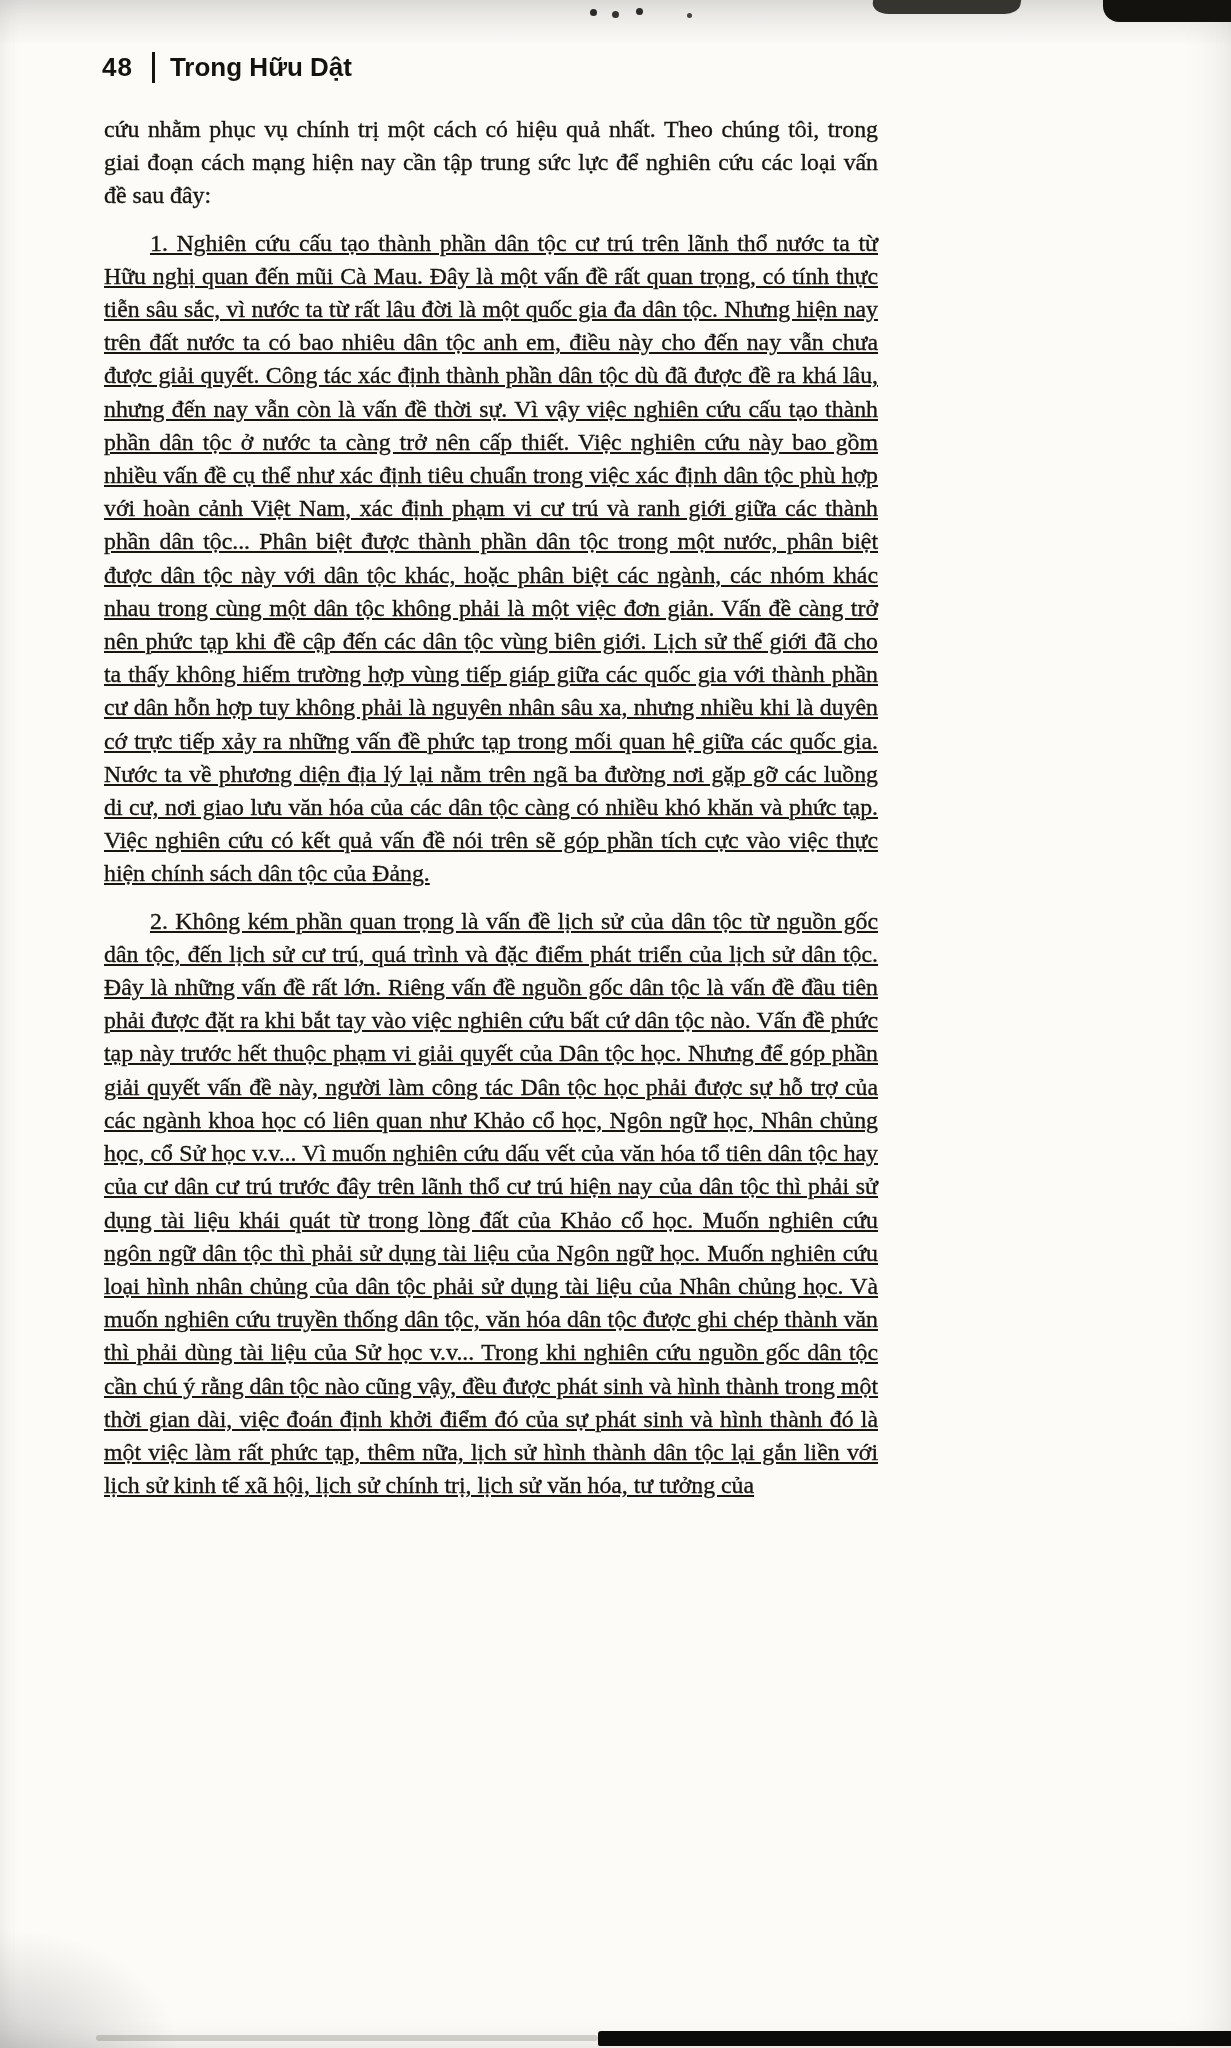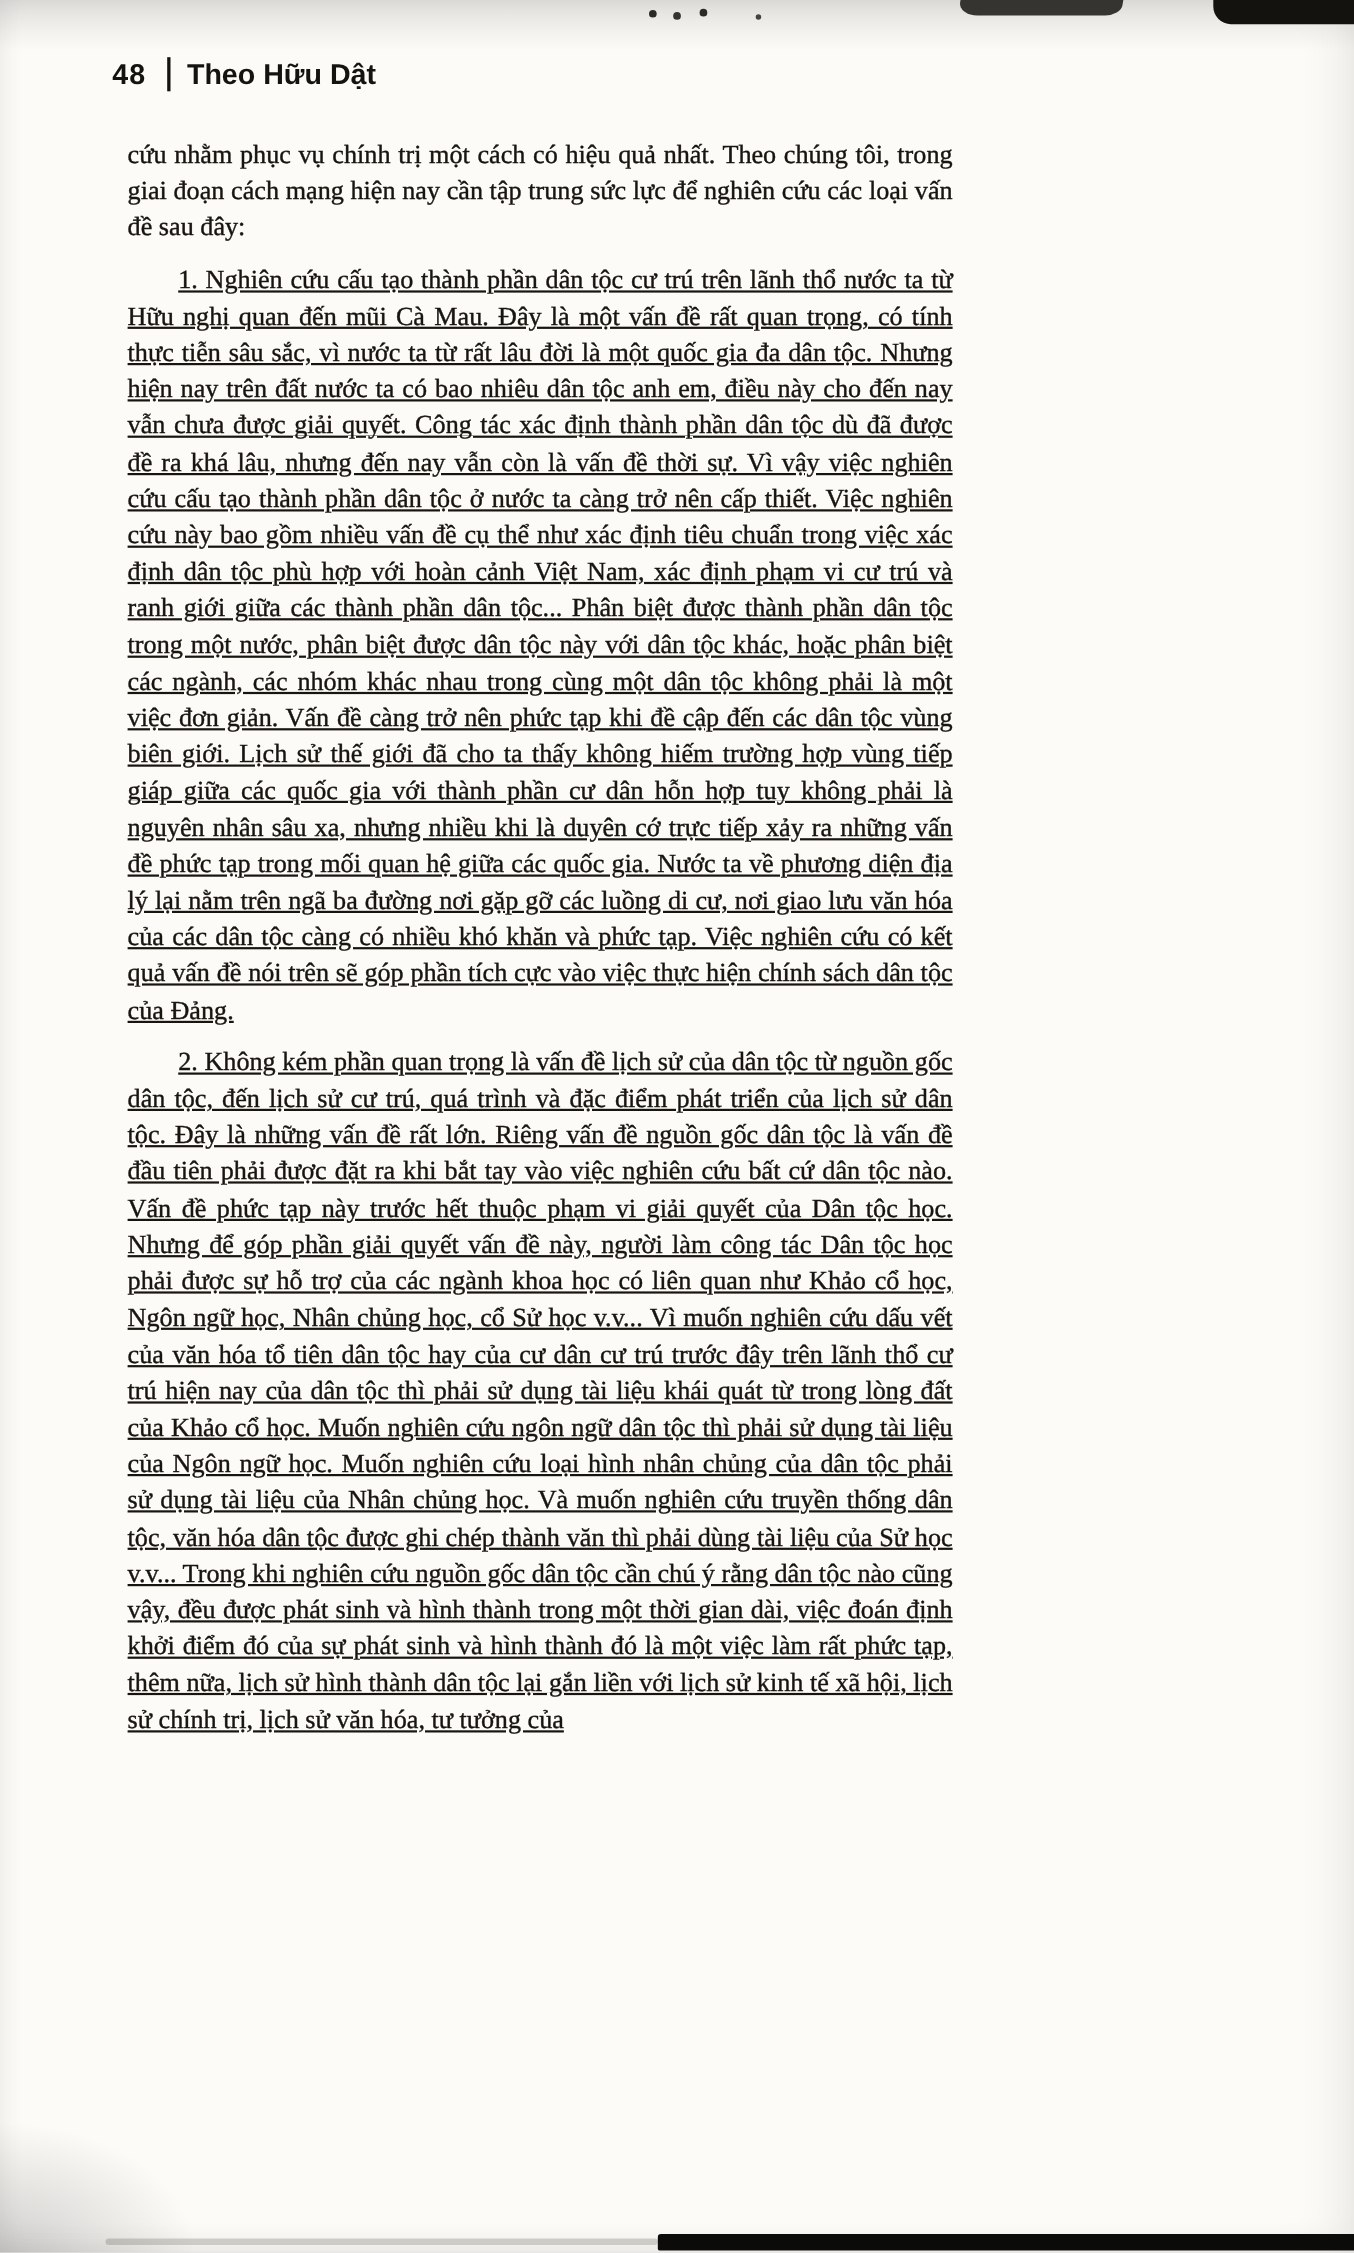--- a/index.html
+++ b/index.html
@@ -51,21 +51,21 @@
     top: 111px;
     left: 102px;
     width: 778px;
     font-family: "Liberation Serif", serif;
     font-size: 23.8px;
     line-height: 33.2px;
     color: #18150f;
     text-align: justify;
     -webkit-text-stroke: 0.35px #18150f;
   }
-  p.para { margin: 14px; }
+  p.para { margin: 2px; }
   p.para.indented {
     text-indent: 46px;
     margin-top: 14px;
     text-decoration: underline;
   }
   
   .scan-dots {
     position: absolute;
     top: 9px; left: 590px;
     width: 7px; height: 7px;
@@ -115,21 +115,21 @@
 </head>
 <body>
 
 <div class="page">
 
   <div class="top-shade"></div>
 
   <header class="page-header">
     <span class="page-number">48</span>
     <span class="header-divider"></span>
-    <span class="author">Theo Hữu Dật</span>
+    <span class="author">Trong Hữu Dật</span>
   </header>
 
   <main class="body-text">
     <p class="para">cứu nhằm phục vụ chính trị một cách có hiệu quả nhất. Theo chúng tôi, trong giai đoạn cách mạng hiện nay cần tập trung sức lực để nghiên cứu các loại vấn đề sau đây:</p>
     <p class="para indented">1. Nghiên cứu cấu tạo thành phần dân tộc cư trú trên lãnh thổ nước ta từ Hữu nghị quan đến mũi Cà Mau. Đây là một vấn đề rất quan trọng, có tính thực tiễn sâu sắc, vì nước ta từ rất lâu đời là một quốc gia đa dân tộc. Nhưng hiện nay trên đất nước ta có bao nhiêu dân tộc anh em, điều này cho đến nay vẫn chưa được giải quyết. Công tác xác định thành phần dân tộc dù đã được đề ra khá lâu, nhưng đến nay vẫn còn là vấn đề thời sự. Vì vậy việc nghiên cứu cấu tạo thành phần dân tộc ở nước ta càng trở nên cấp thiết. Việc nghiên cứu này bao gồm nhiều vấn đề cụ thể như xác định tiêu chuẩn trong việc xác định dân tộc phù hợp với hoàn cảnh Việt Nam, xác định phạm vi cư trú và ranh giới giữa các thành phần dân tộc... Phân biệt được thành phần dân tộc trong một nước, phân biệt được dân tộc này với dân tộc khác, hoặc phân biệt các ngành, các nhóm khác nhau trong cùng một dân tộc không phải là một việc đơn giản. Vấn đề càng trở nên phức tạp khi đề cập đến các dân tộc vùng biên giới. Lịch sử thế giới đã cho ta thấy không hiếm trường hợp vùng tiếp giáp giữa các quốc gia với thành phần cư dân hỗn hợp tuy không phải là nguyên nhân sâu xa, nhưng nhiều khi là duyên cớ trực tiếp xảy ra những vấn đề phức tạp trong mối quan hệ giữa các quốc gia. Nước ta về phương diện địa lý lại nằm trên ngã ba đường nơi gặp gỡ các luồng di cư, nơi giao lưu văn hóa của các dân tộc càng có nhiều khó khăn và phức tạp. Việc nghiên cứu có kết quả vấn đề nói trên sẽ góp phần tích cực vào việc thực hiện chính sách dân tộc của Đảng.</p>
     <p class="para indented">2. Không kém phần quan trọng là vấn đề lịch sử của dân tộc từ nguồn gốc dân tộc, đến lịch sử cư trú, quá trình và đặc điểm phát triển của lịch sử dân tộc. Đây là những vấn đề rất lớn. Riêng vấn đề nguồn gốc dân tộc là vấn đề đầu tiên phải được đặt ra khi bắt tay vào việc nghiên cứu bất cứ dân tộc nào. Vấn đề phức tạp này trước hết thuộc phạm vi giải quyết của Dân tộc học. Nhưng để góp phần giải quyết vấn đề này, người làm công tác Dân tộc học phải được sự hỗ trợ của các ngành khoa học có liên quan như Khảo cổ học, Ngôn ngữ học, Nhân chủng học, cổ Sử học v.v... Vì muốn nghiên cứu dấu vết của văn hóa tổ tiên dân tộc hay của cư dân cư trú trước đây trên lãnh thổ cư trú hiện nay của dân tộc thì phải sử dụng tài liệu khái quát từ trong lòng đất của Khảo cổ học. Muốn nghiên cứu ngôn ngữ dân tộc thì phải sử dụng tài liệu của Ngôn ngữ học. Muốn nghiên cứu loại hình nhân chủng của dân tộc phải sử dụng tài liệu của Nhân chủng học. Và muốn nghiên cứu truyền thống dân tộc, văn hóa dân tộc được ghi chép thành văn thì phải dùng tài liệu của Sử học v.v... Trong khi nghiên cứu nguồn gốc dân tộc cần chú ý rằng dân tộc nào cũng vậy, đều được phát sinh và hình thành trong một thời gian dài, việc đoán định khởi điểm đó của sự phát sinh và hình thành đó là một việc làm rất phức tạp, thêm nữa, lịch sử hình thành dân tộc lại gắn liền với lịch sử  kinh tế xã hội, lịch sử chính trị, lịch sử văn hóa, tư tưởng của</p>
   </main>
 
   <div class="scan-dots"></div>
   <div class="scan-smudge-top-mid"></div>

